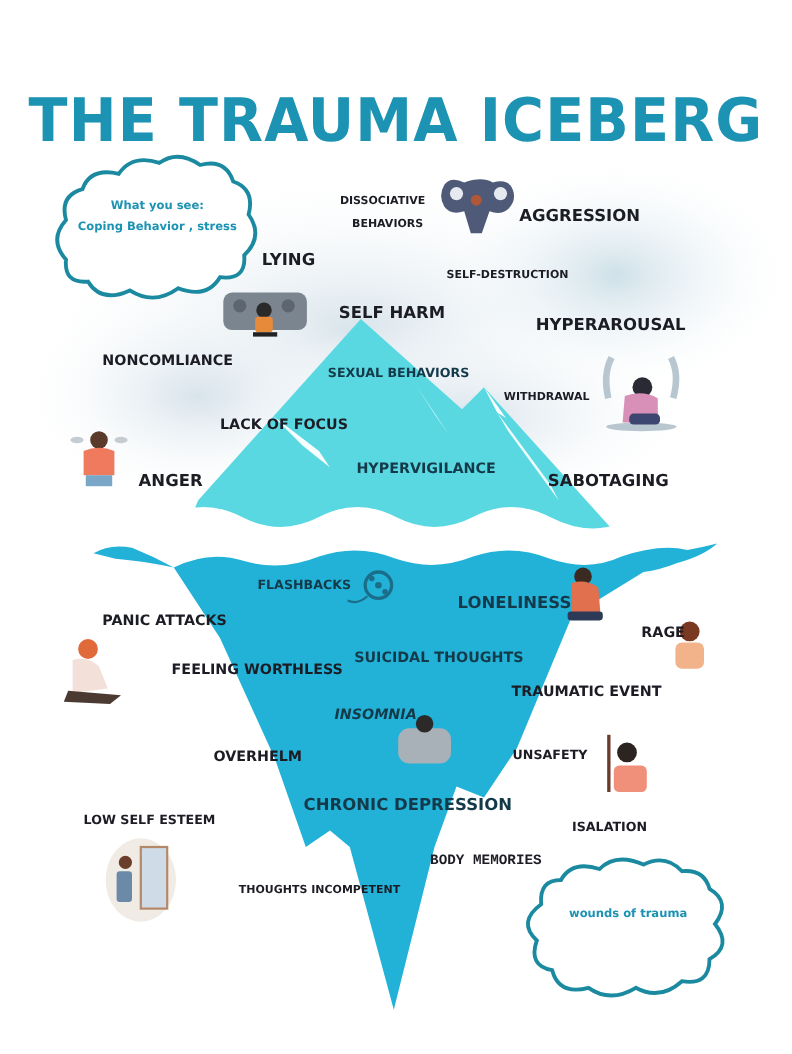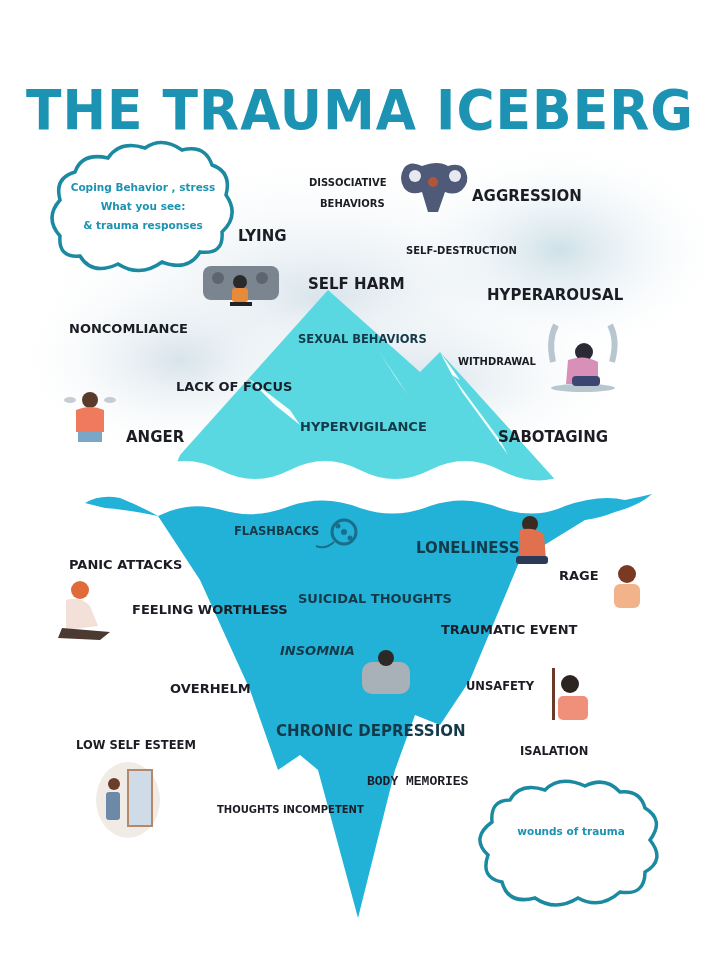--- a/index.html
+++ b/index.html
@@ -3,21 +3,21 @@
 <meta charset="utf-8">
 <style>
   html, body { margin:0; padding:0; }
   body { width:720px; height:958px; background:#ffffff; position:relative; overflow:hidden; font-family:"DejaVu Sans", sans-serif; }
   .canvas { position:absolute; left:0; top:0; width:720px; height:948px; }
   .bg-svg { position:absolute; left:0; top:0; }
   .title { position:absolute; left:0; top:80px; width:720px; text-align:center; font-family:"DejaVu Sans", sans-serif; font-weight:bold; font-size:52px; letter-spacing:1px; color:#1c93b3; transform:scaleY(1.05); }
   .lbl { position:absolute; font-family:"DejaVu Sans", sans-serif; font-weight:bold; color:#1c1c24; white-space:nowrap; line-height:1; }
   .s10 { font-size:10px; }
   .s11 { font-size:11.5px; }
-  .s13 { font-size:13px; }
+  .s13 { font-size:13px;margin-left:24px; }
   .s15 { font-size:15px; }
   .dk { color:#143a4a; }
   .cloud-text { position:absolute; text-align:center; font-family:"DejaVu Sans", sans-serif; font-weight:bold; font-size:10.5px; color:#1c93b3; line-height:19px; white-space:nowrap; }
 </style>
 </head>
 <body>
 
 <div class="canvas">
 
   <svg class="bg-svg" width="720" height="958" viewBox="0 0 720 958">
@@ -123,23 +123,22 @@
       <ellipse cx="128" cy="800" rx="32" ry="38" fill="#f1ebe6"></ellipse>
       <rect x="128" y="770" width="24" height="56" fill="#cfdbe6" stroke="#b4896a" stroke-width="2"></rect>
       <circle cx="114" cy="784" r="6" fill="#6a3e2a"></circle>
       <rect x="106" y="792" width="14" height="28" rx="3" fill="#6c8aa8"></rect>
     </g>
   </svg>
 
   <div class="title">THE TRAUMA ICEBERG</div>
 
   <div class="cloud-text" style="left:60px; top:178px; width:166px;">
+    <div>What you see:</div>
     <div>Coping Behavior , stress</div>
-    <div>What you see:</div>
-    <div>&amp; trauma responses</div>
   </div>
   <div class="cloud-text" style="left:486px; top:818px; width:170px; line-height:26px;">
     <div>wounds of trauma</div>
   </div>
 
   <div class="lbl s10" style="left:309px; top:178px;">DISSOCIATIVE</div>
   <div class="lbl s10" style="left:320px; top:199px;">BEHAVIORS</div>
   <div class="lbl s15" style="left:472px; top:189px;">AGGRESSION</div>
   <div class="lbl s15" style="left:238px; top:229px;">LYING</div>
   <div class="lbl s10" style="left:406px; top:246px;">SELF-DESTRUCTION</div>

